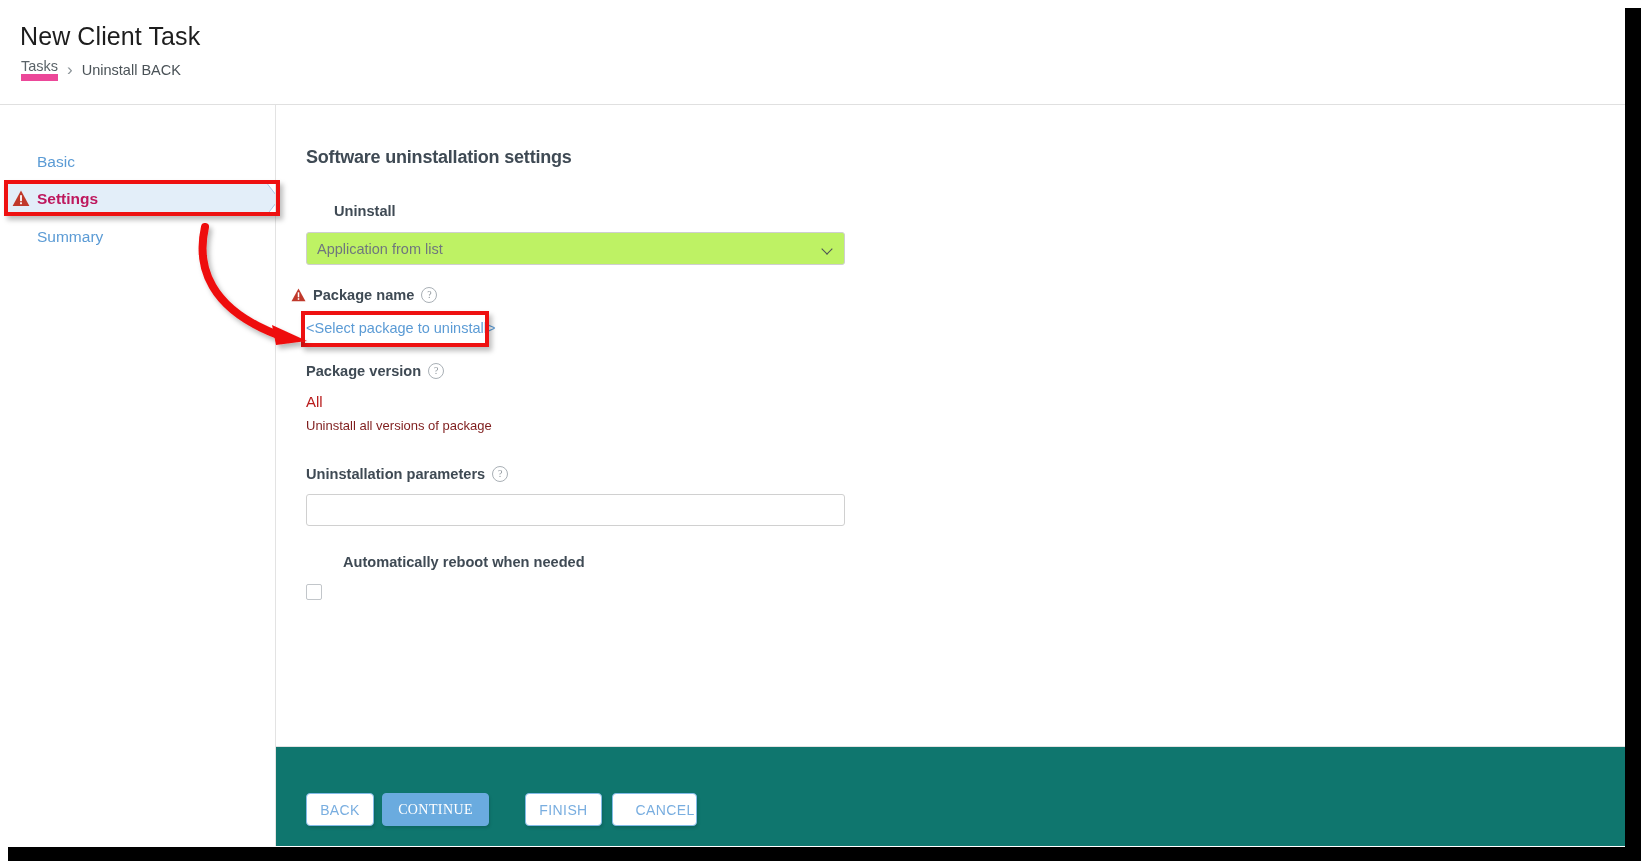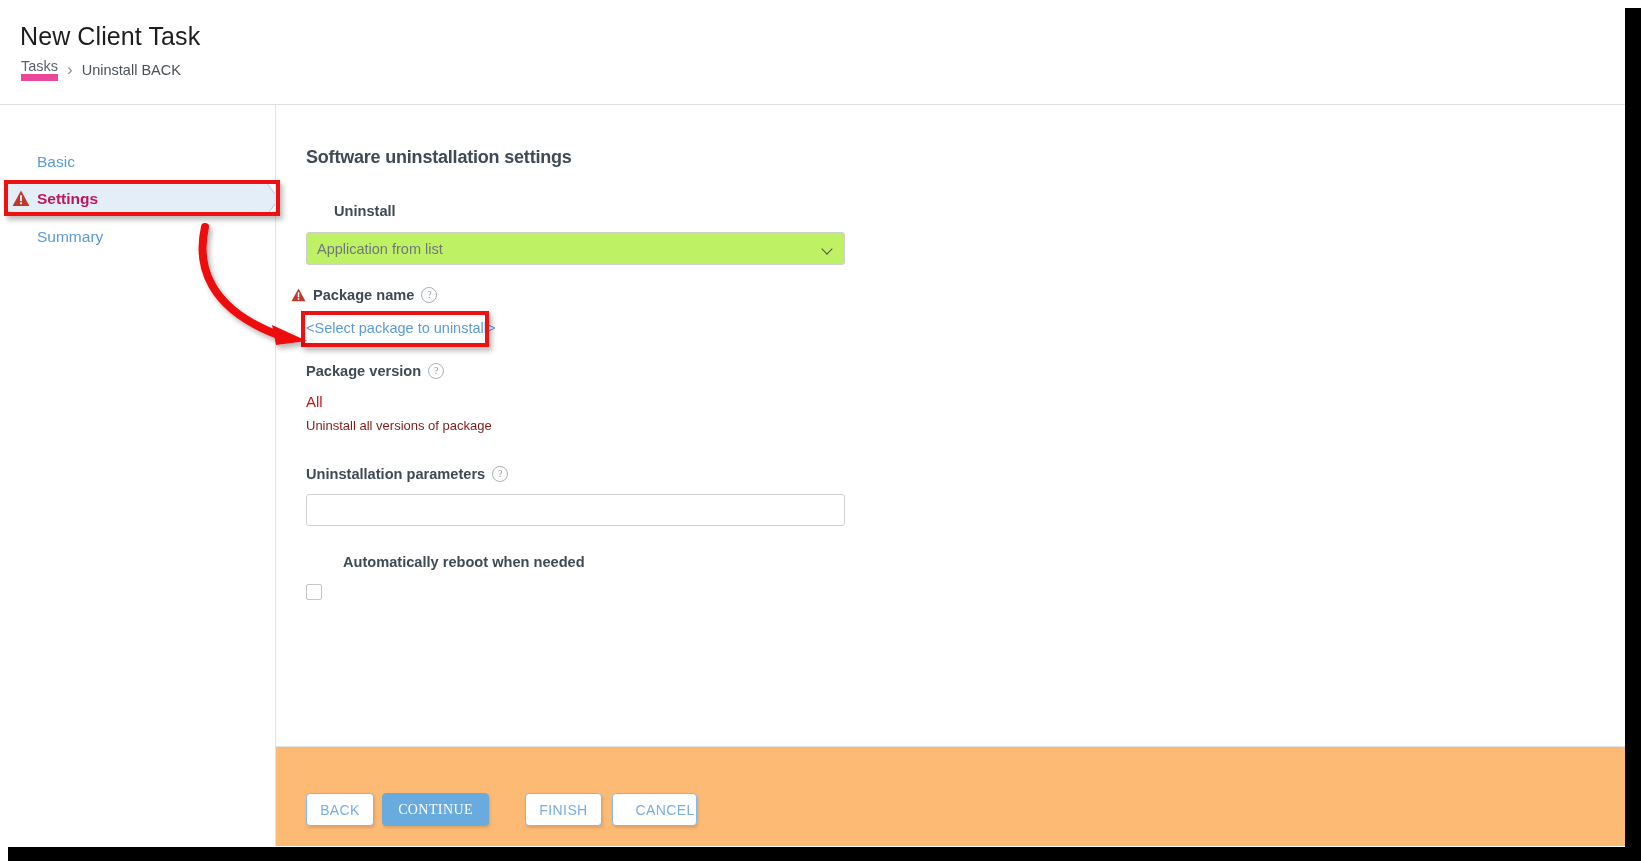--- a/index.html
+++ b/index.html
@@ -311,21 +311,21 @@
     left: 276px; top: 746px;
     width: 1349px;
     height: 1px;
     background: #e2e2e2;
   }
   .footer {
     position: absolute;
     left: 276px; top: 747px;
     width: 1349px;
     height: 99px;
-    background: #fdba74;
+    background: #0f766e;
   }
   .btn {
     position: absolute;
     top: 46px;
     height: 33px;
     border-radius: 4px;
     font-size: 14px;
     font-family: "Liberation Sans", sans-serif;
     letter-spacing: 0.4px;
     cursor: pointer;

